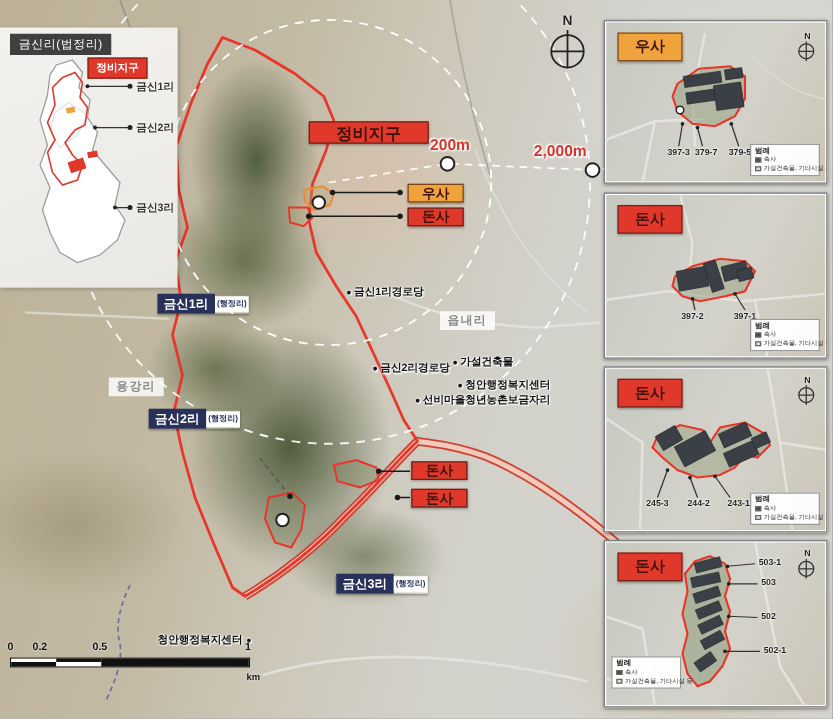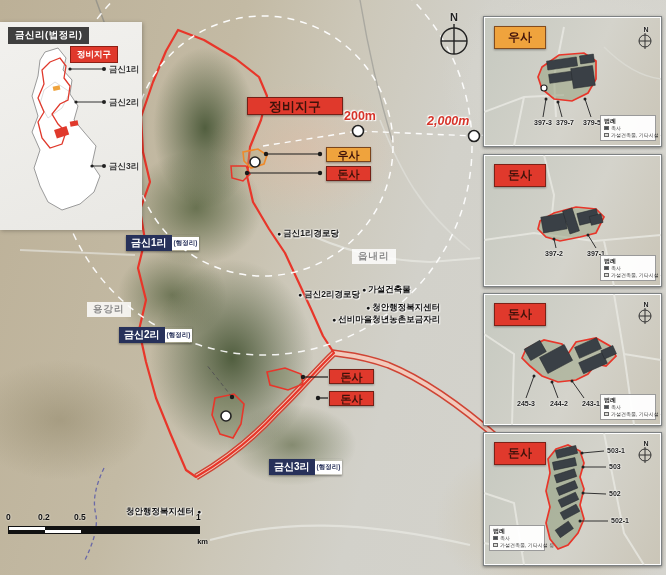--- a/index.html
+++ b/index.html
@@ -27,21 +27,21 @@
   .chip.orange{background:#efa33d;color:#3f120a;}
   .district-main{left:247px;top:97px;width:96px;height:18px;font-size:13px;line-height:17px;border-width:1.5px;}
   .cta{width:45px;height:15px;font-size:11px;line-height:14px;}
   .cta-usa{left:326px;top:147px;}
   .cta-donsa1{left:326px;top:166px;}
   .cta-donsa2{left:329px;top:369px;}
   .cta-donsa3{left:329px;top:391px;}
   .ringtxt{position:absolute;font-weight:bold;color:#d6352b;font-size:12.5px;
     text-shadow:0 0 2px #fff,0 0 3px #fff,1px 1px 1px #fff,-1px -1px 1px #fff;}
   .ring500{left:344px;top:109px;}
-  .ring2000{left:427px;top:114px;font-style:italic;}
+  .ring2000{left:427px;top:114px;}
   .navybox{position:absolute;display:flex;align-items:center;box-shadow:0 1px 2px rgba(0,0,0,.4);}
   .navybox .nm{background:#27315a;color:#fff;font-weight:bold;font-size:10px;padding:1px 5px;}
   .navybox .sf{background:#fff;color:#27315a;font-weight:bold;font-size:6.5px;padding:2px 2px;}
   .nv1{left:126px;top:235px;}
   .nv2{left:119px;top:327px;}
   .nv3{left:269px;top:459px;}
   .graybox{position:absolute;background:rgba(255,255,255,.82);color:#8b8b8b;font-weight:bold;
     font-size:9.5px;padding:1px 6px;letter-spacing:1px;}
   .eupnaeri{left:352px;top:249px;}
   .yonggangri{left:87px;top:302px;}
@@ -57,21 +57,21 @@
   .poi6 .b{margin-right:0;margin-left:3px;}
   
   .compass{position:absolute;text-align:center;color:#222;}
   .compass .n{font-weight:bold;font-size:11px;line-height:10px;text-shadow:0 0 2px #fff;}
   .compass-main{left:437px;top:12px;width:34px;}
   .compass-sm{width:18px;}
   .compass-sm .n{font-size:7px;line-height:6px;}
   
   .inset{position:absolute;left:0px;top:22px;width:142px;height:208px;
     background:linear-gradient(160deg,#f2f1ee,#e9e8e4);box-shadow:1px 1px 4px rgba(0,0,0,.25);}
-  .inset-title{position:absolute;left:8px;top:5px;background:#3f3f3f;color:#fff;font-weight:bold;
+  .inset-title{position:absolute;left:8px;top:5px;background:#3f3f3f;color:#fff;font-weight:normal;
     font-size:9.5px;padding:2px 7px;letter-spacing:.5px;text-align:right;}
   .inset-district{position:absolute;left:70px;top:24px;background:#e0392c;color:#fff;font-weight:bold;
     font-size:8.5px;padding:1.5px 6px;border:1px solid #8e1f14;}
   .inset-vlabel{position:absolute;font-size:8.5px;font-weight:bold;color:#333;white-space:nowrap;
     text-shadow:0 0 2px #fff;}
   .iv1{left:109px;top:42px;} .iv2{left:109px;top:75px;} .iv3{left:109px;top:139px;}
   
   .panel{position:absolute;left:483px;width:179px;border:1px solid #7d8183;
     box-shadow:inset 0 0 0 1px #fff,0 1px 3px rgba(0,0,0,.45);
     background:linear-gradient(115deg,#c6c9c0,#d4d3cb 55%,#cac5b7);overflow:hidden;}
@@ -202,21 +202,21 @@
     <div class="n">N</div>
     <svg width="34" height="36" viewBox="0 0 34 36">
       <circle cx="17" cy="19" r="13" fill="none" stroke="#222" stroke-width="1.4"></circle>
       <line x1="17" y1="2" x2="17" y2="32" stroke="#222" stroke-width="1.4"></line>
       <line x1="4" y1="19" x2="30" y2="19" stroke="#222" stroke-width="1.4"></line>
     </svg>
   </div>
 
   <div class="scalebar">
     <span class="tick" style="left:0px">0</span>
-    <span class="tick" style="left:32px">0.2</span>
+    <span class="tick" style="left:20px">0.2</span>
     <span class="tick" style="left:68px">0.5</span>
     <span class="tick" style="left:190px">1</span>
     <div class="sb-bar">
       <div class="sb-s1"></div>
       <div class="sb-s2"></div>
       <div class="sb-s3"></div>
     </div>
     <span class="sb-unit">km</span>
   </div>
 

